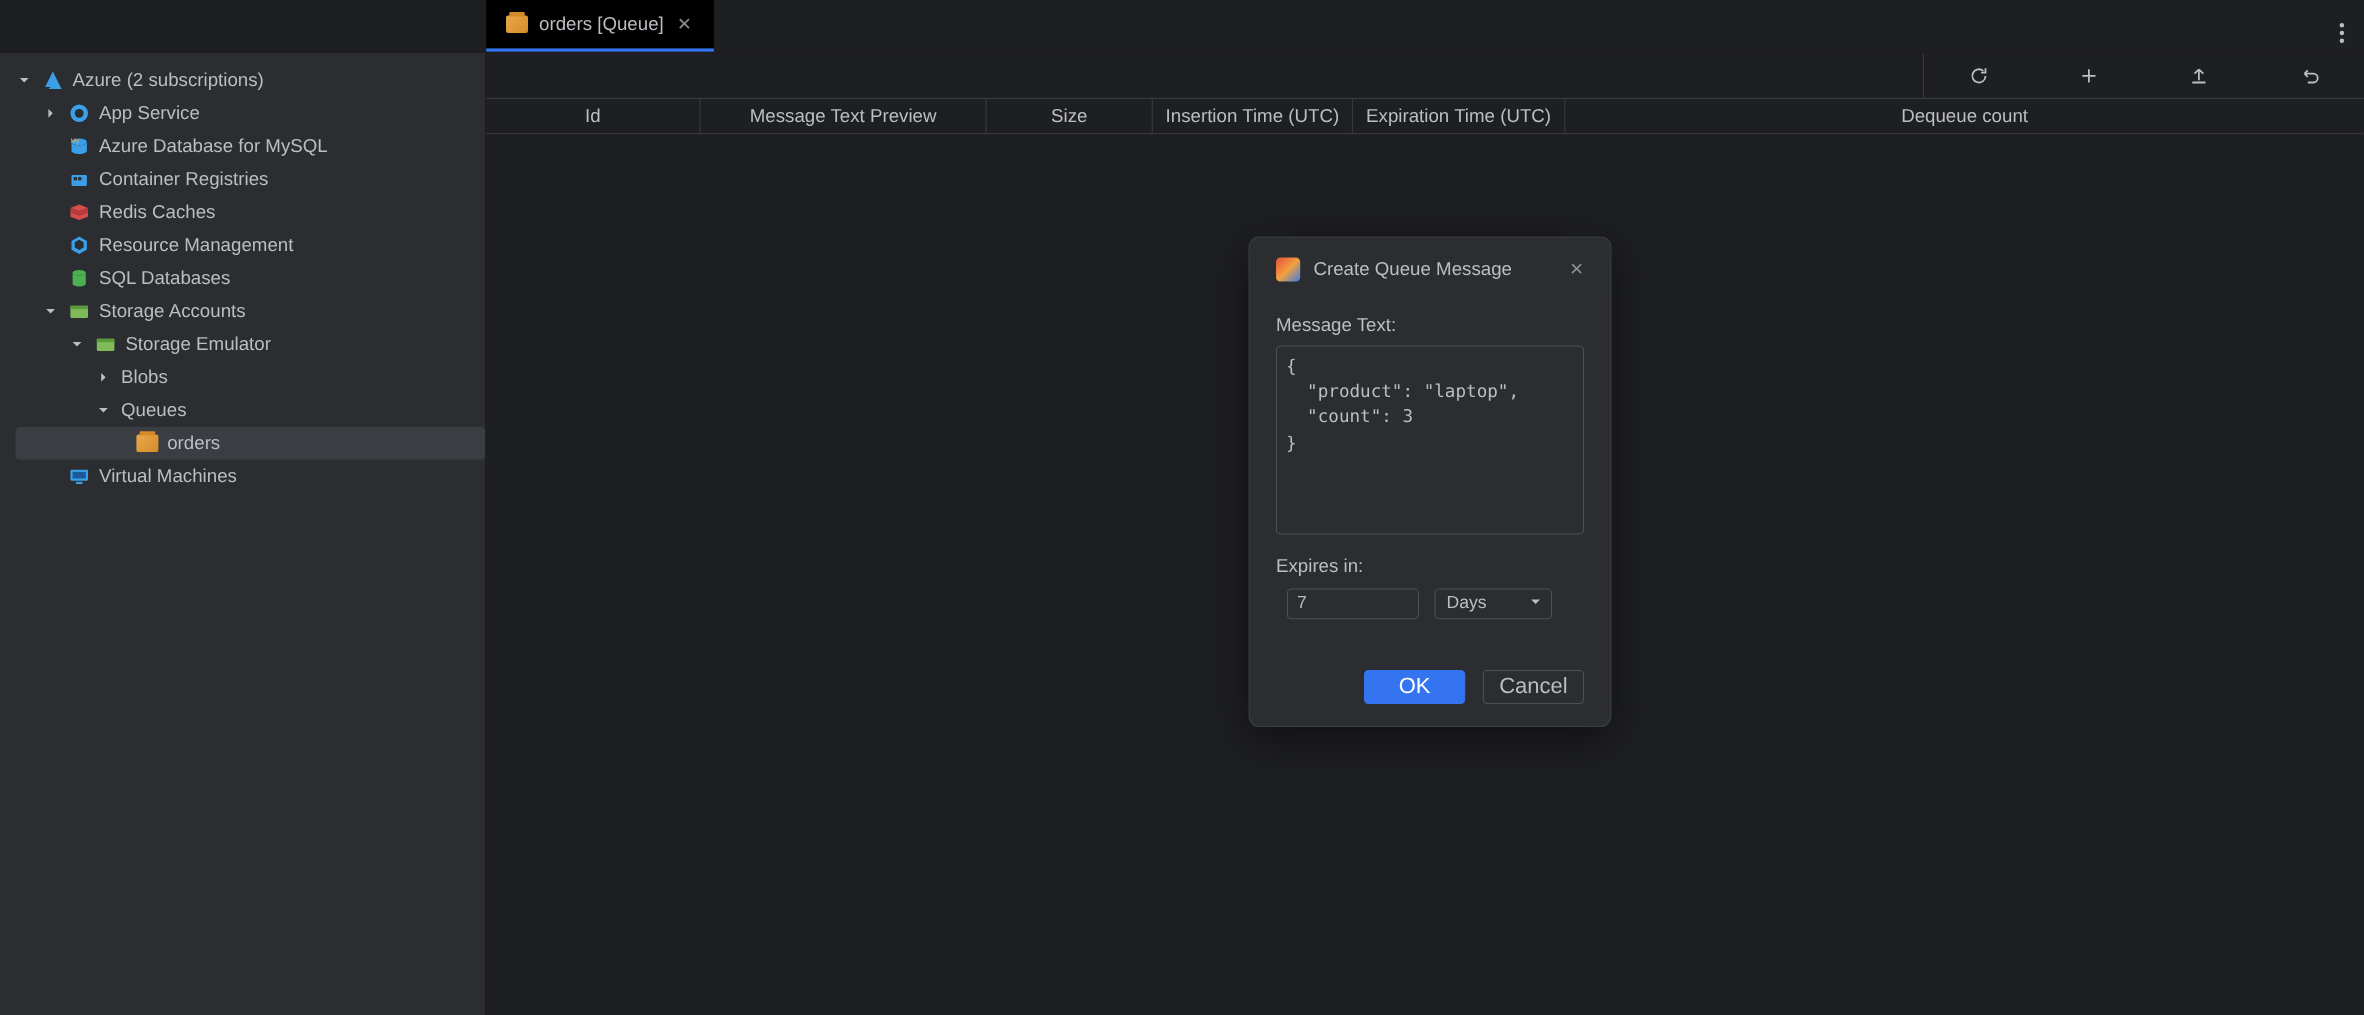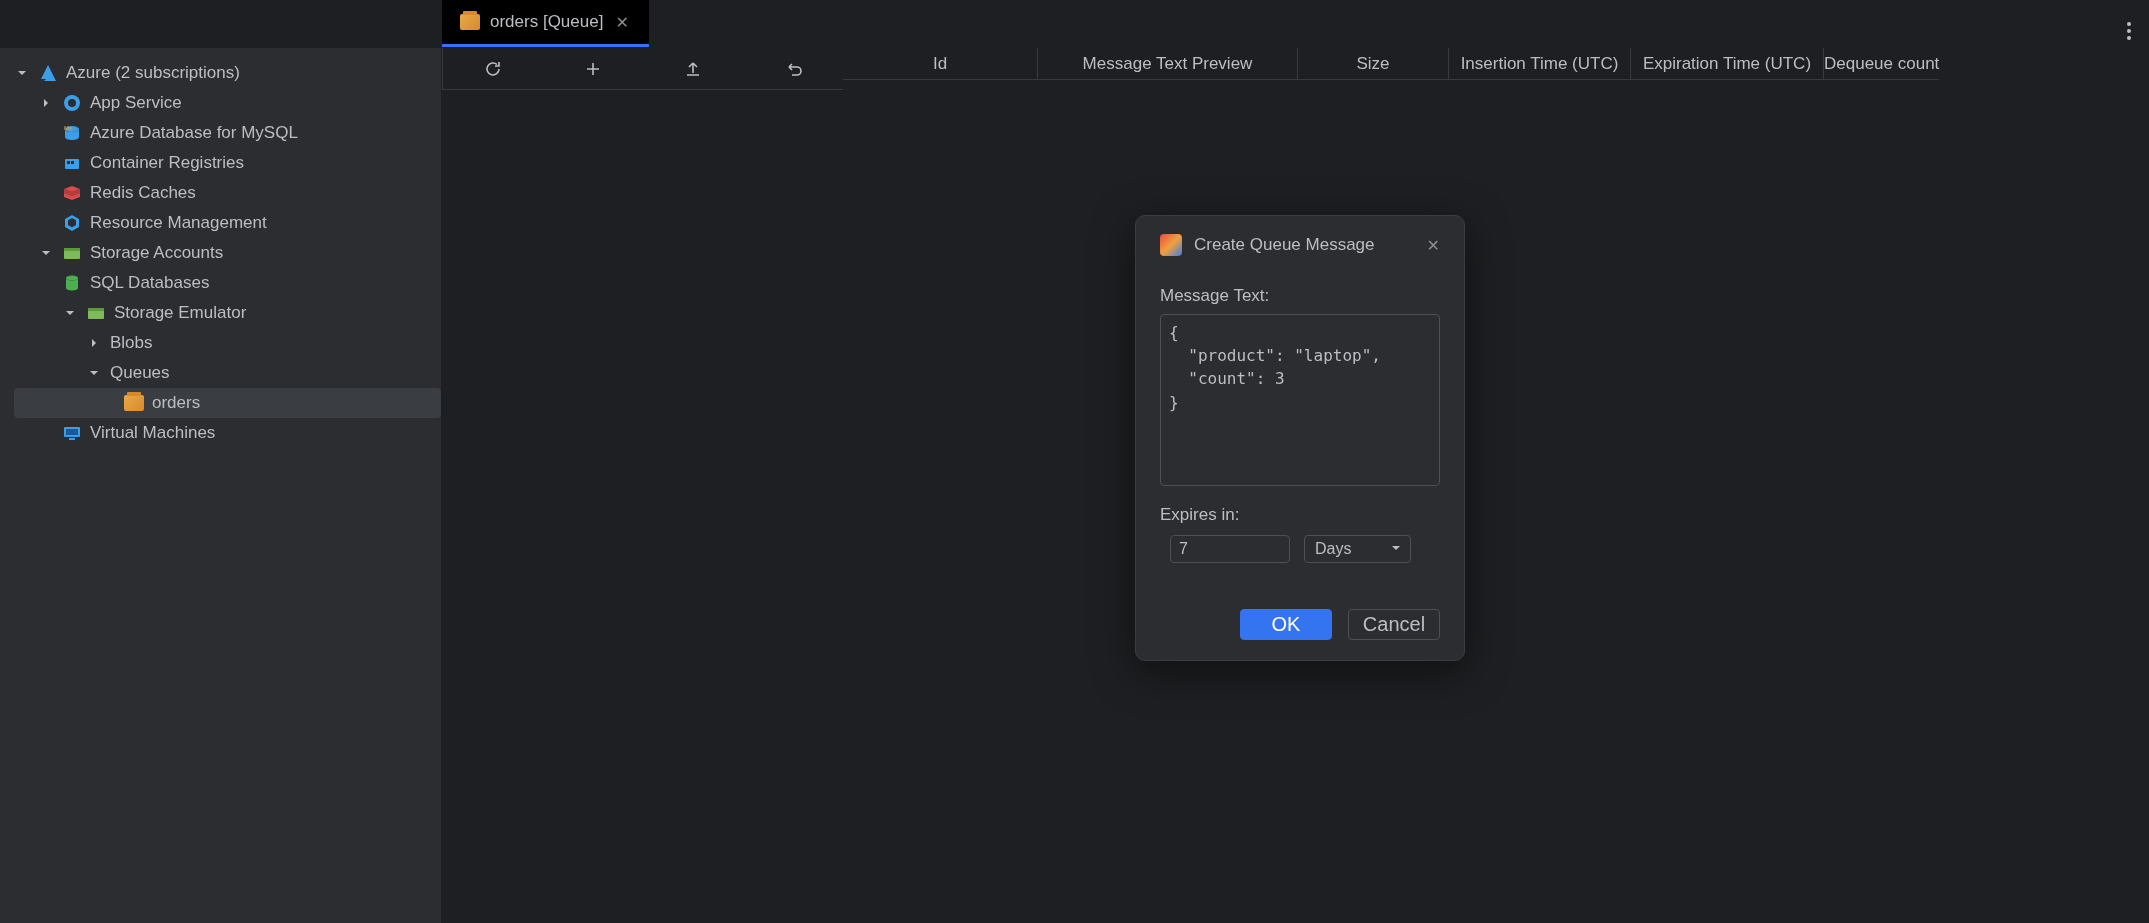--- a/index.html
+++ b/index.html
@@ -127,21 +127,21 @@
     }
     .indent-0 { padding-left: 0; }
     .indent-1 { padding-left: 24px; }
     .indent-2 { padding-left: 48px; }
     .indent-3 { padding-left: 72px; }
     .indent-4 { padding-left: 110px; }
     .main {
       flex: 1;
       background: #1e1f22;
       display: flex;
-      flex-direction: row;
+      flex-direction: column;
       position: relative;
     }
     .toolbar {
       display: flex;
       justify-content: flex-end;
       height: 42px;
       align-items: center;
       border-bottom: 1px solid #383a3e;
     }
     .toolbar-actions {
@@ -387,43 +387,43 @@
         <span class="tree-icon">
           <svg viewBox="0 0 20 20">
               <path fill="#3a9fe8" d="M10 2l7 4v8l-7 4-7-4V6z"></path>
               <path fill="#2b2d30" d="M10 5l4 2.3v4.7l-4 2.3-4-2.3V7.3z"></path>
             </svg>
         </span>
         <span class="tree-label">Resource Management</span>
       </div>
 
       <div class="tree-row indent-1">
+        <span class="chevron spacer"></span>
+        <span class="tree-icon">
+          <svg viewBox="0 0 20 20">
+              <ellipse cx="10" cy="5" rx="6" ry="2.5" fill="#4caf50"></ellipse>
+              <path fill="#4caf50" d="M4 5v10c0 1.4 2.7 2.5 6 2.5s6-1.1 6-2.5V5c0 1.4-2.7 2.5-6 2.5S4 6.4 4 5z"></path>
+            </svg>
+        </span>
+        <span class="tree-label">SQL Databases</span>
+      </div>
+
+      <div class="tree-row indent-1">
         <span class="chevron">
           <svg viewBox="0 0 12 12" fill="currentColor">
               <path d="M2 4l4 4 4-4z"></path>
             </svg>
         </span>
         <span class="tree-icon">
           <svg viewBox="0 0 20 20">
               <rect x="2" y="5" width="16" height="11" fill="#7fba5a" rx="1"></rect>
               <rect x="2" y="5" width="16" height="3" fill="#5a9a3a"></rect>
             </svg>
         </span>
         <span class="tree-label">Storage Accounts</span>
-      </div>
-
-      <div class="tree-row indent-1">
-        <span class="chevron spacer"></span>
-        <span class="tree-icon">
-          <svg viewBox="0 0 20 20">
-              <ellipse cx="10" cy="5" rx="6" ry="2.5" fill="#4caf50"></ellipse>
-              <path fill="#4caf50" d="M4 5v10c0 1.4 2.7 2.5 6 2.5s6-1.1 6-2.5V5c0 1.4-2.7 2.5-6 2.5S4 6.4 4 5z"></path>
-            </svg>
-        </span>
-        <span class="tree-label">SQL Databases</span>
       </div>
 
       <div class="tree-row indent-2">
         <span class="chevron">
           <svg viewBox="0 0 12 12" fill="currentColor">
               <path d="M2 4l4 4 4-4z"></path>
             </svg>
         </span>
         <span class="tree-icon">
           <svg viewBox="0 0 20 20">

